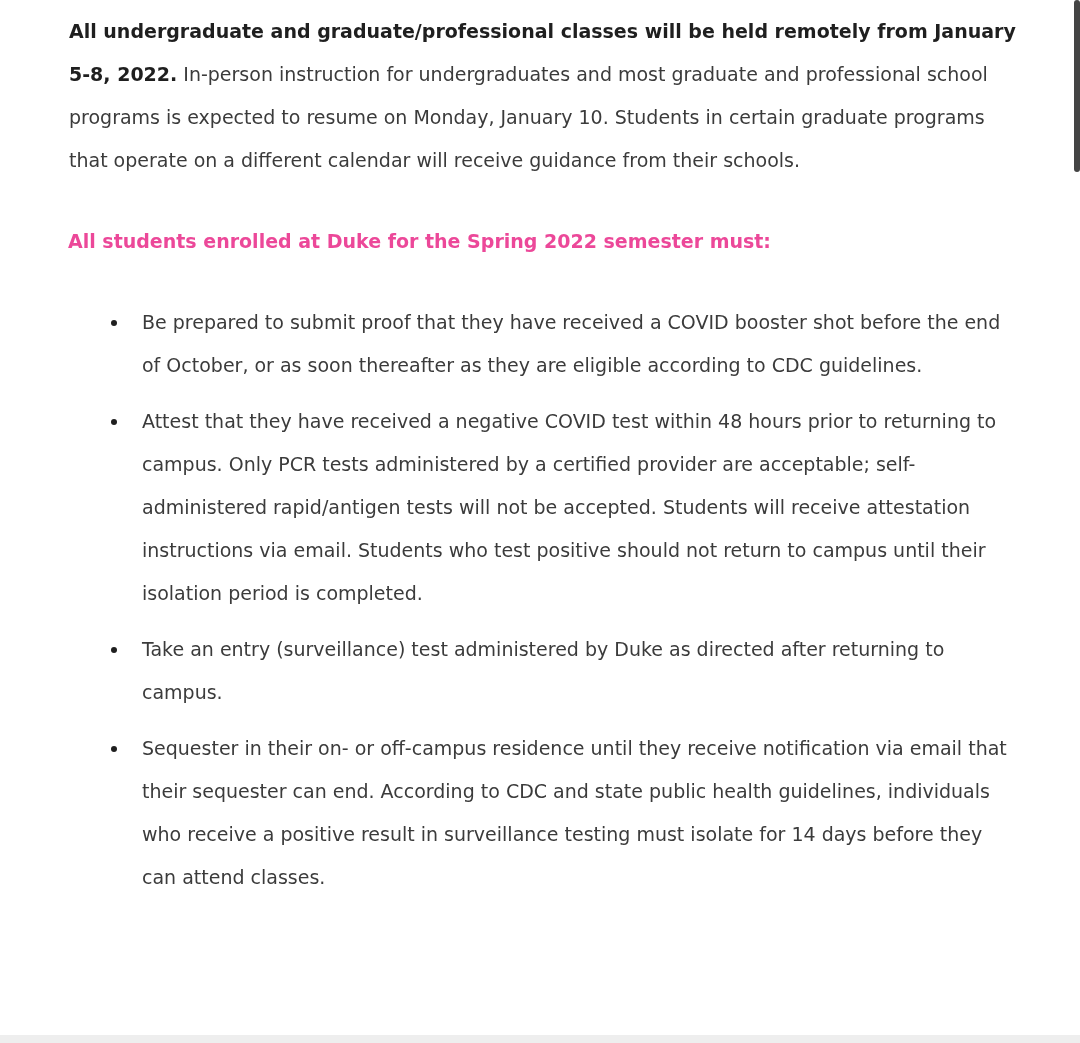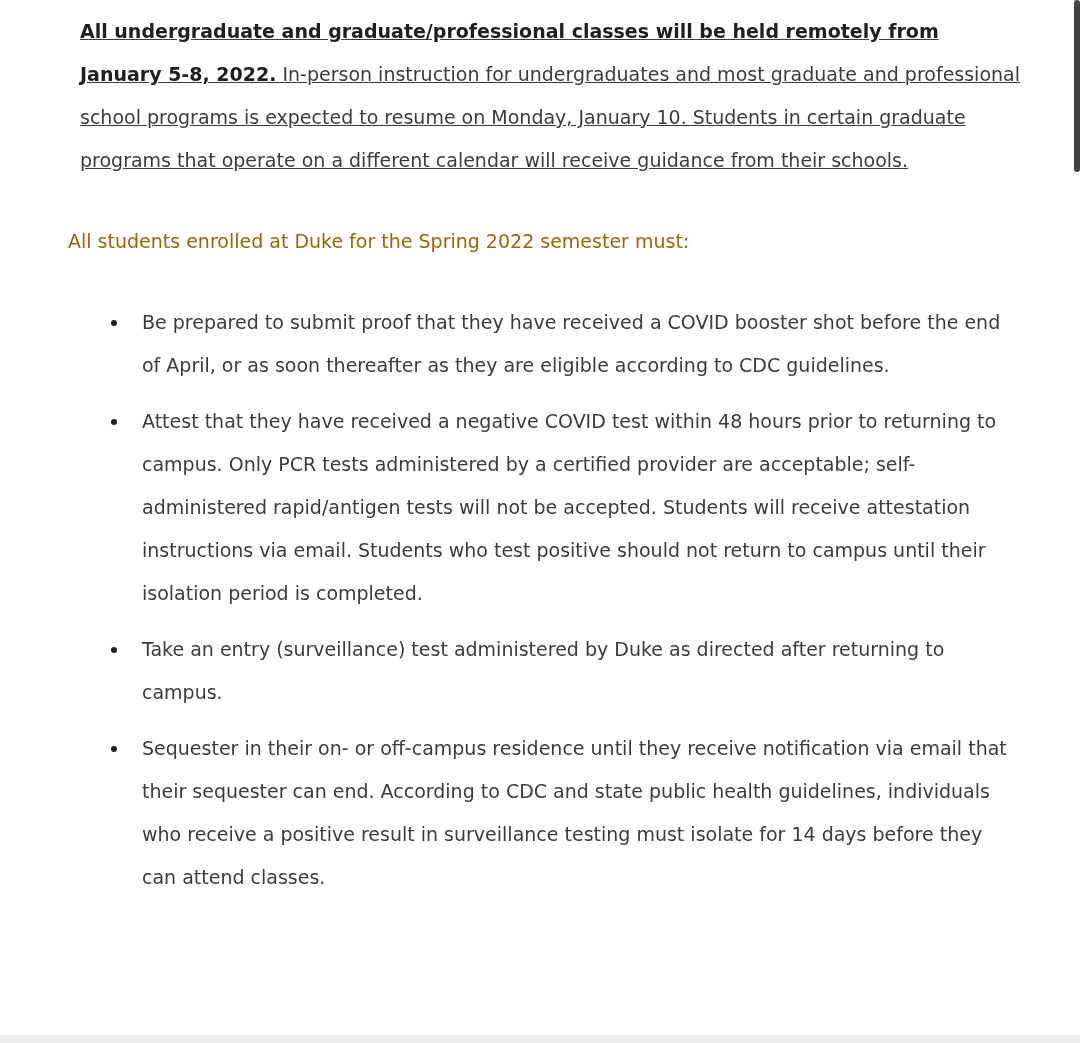--- a/index.html
+++ b/index.html
@@ -14,26 +14,26 @@
     position: relative;
   }
   .content {
     position: absolute;
     left: 68px;
     top: 10px;
     width: 952px;
     font-size: 19px;
     line-height: 43px;
   }
-  .intro { margin: 0 0 38px 12px; text-decoration: underline; }
+  .intro { margin: 0 0 38px 1px; }
   .intro strong { color: #1f1f1f; font-weight: 700; }
   .heading {
     margin: 0 0 38px 0;
-    color: #a16207;
-    font-weight: 400;
+    color: #ec4899;
+    font-weight: 700;
   }
   ul.bullets {
     margin: 0;
     padding-left: 62px;
     list-style: disc outside;
   }
   ul.bullets li {
     padding-left: 12px;
     margin-bottom: 13px;
   }
@@ -71,21 +71,21 @@
 <div class="content">
 
   <p class="intro">
     <strong>All undergraduate and graduate/professional classes will be held remotely from January 5-8, 2022.</strong><span> In-person instruction for undergraduates and most graduate and professional school programs is expected to resume on Monday, January 10. Students in certain graduate programs that operate on a different calendar will receive guidance from their schools.</span>
   </p>
 
   <p class="heading">All students enrolled at Duke for the Spring 2022 semester must:</p>
 
   <ul class="bullets">
     <li>
-      <span>Be prepared to submit proof that they have received a COVID booster shot before the end of April, or as soon thereafter as they are eligible according to CDC guidelines.</span>
+      <span>Be prepared to submit proof that they have received a COVID booster shot before the end of October, or as soon thereafter as they are eligible according to CDC guidelines.</span>
     </li>
     <li>
       <span>Attest that they have received a negative COVID test within 48 hours prior to returning to campus. Only PCR tests administered by a certified provider are acceptable; self-administered rapid/antigen tests will not be accepted. Students will receive attestation instructions via email. Students who test positive should not return to campus until their isolation period is completed.</span>
     </li>
     <li>
       <span>Take an entry (surveillance) test administered by Duke as directed after returning to campus.</span>
     </li>
     <li>
       <span>Sequester in their on- or off-campus residence until they receive notification via email that their sequester can end. According to CDC and state public health guidelines, individuals who receive a positive result in surveillance testing must isolate for 14 days before they can attend classes.</span>
     </li>

